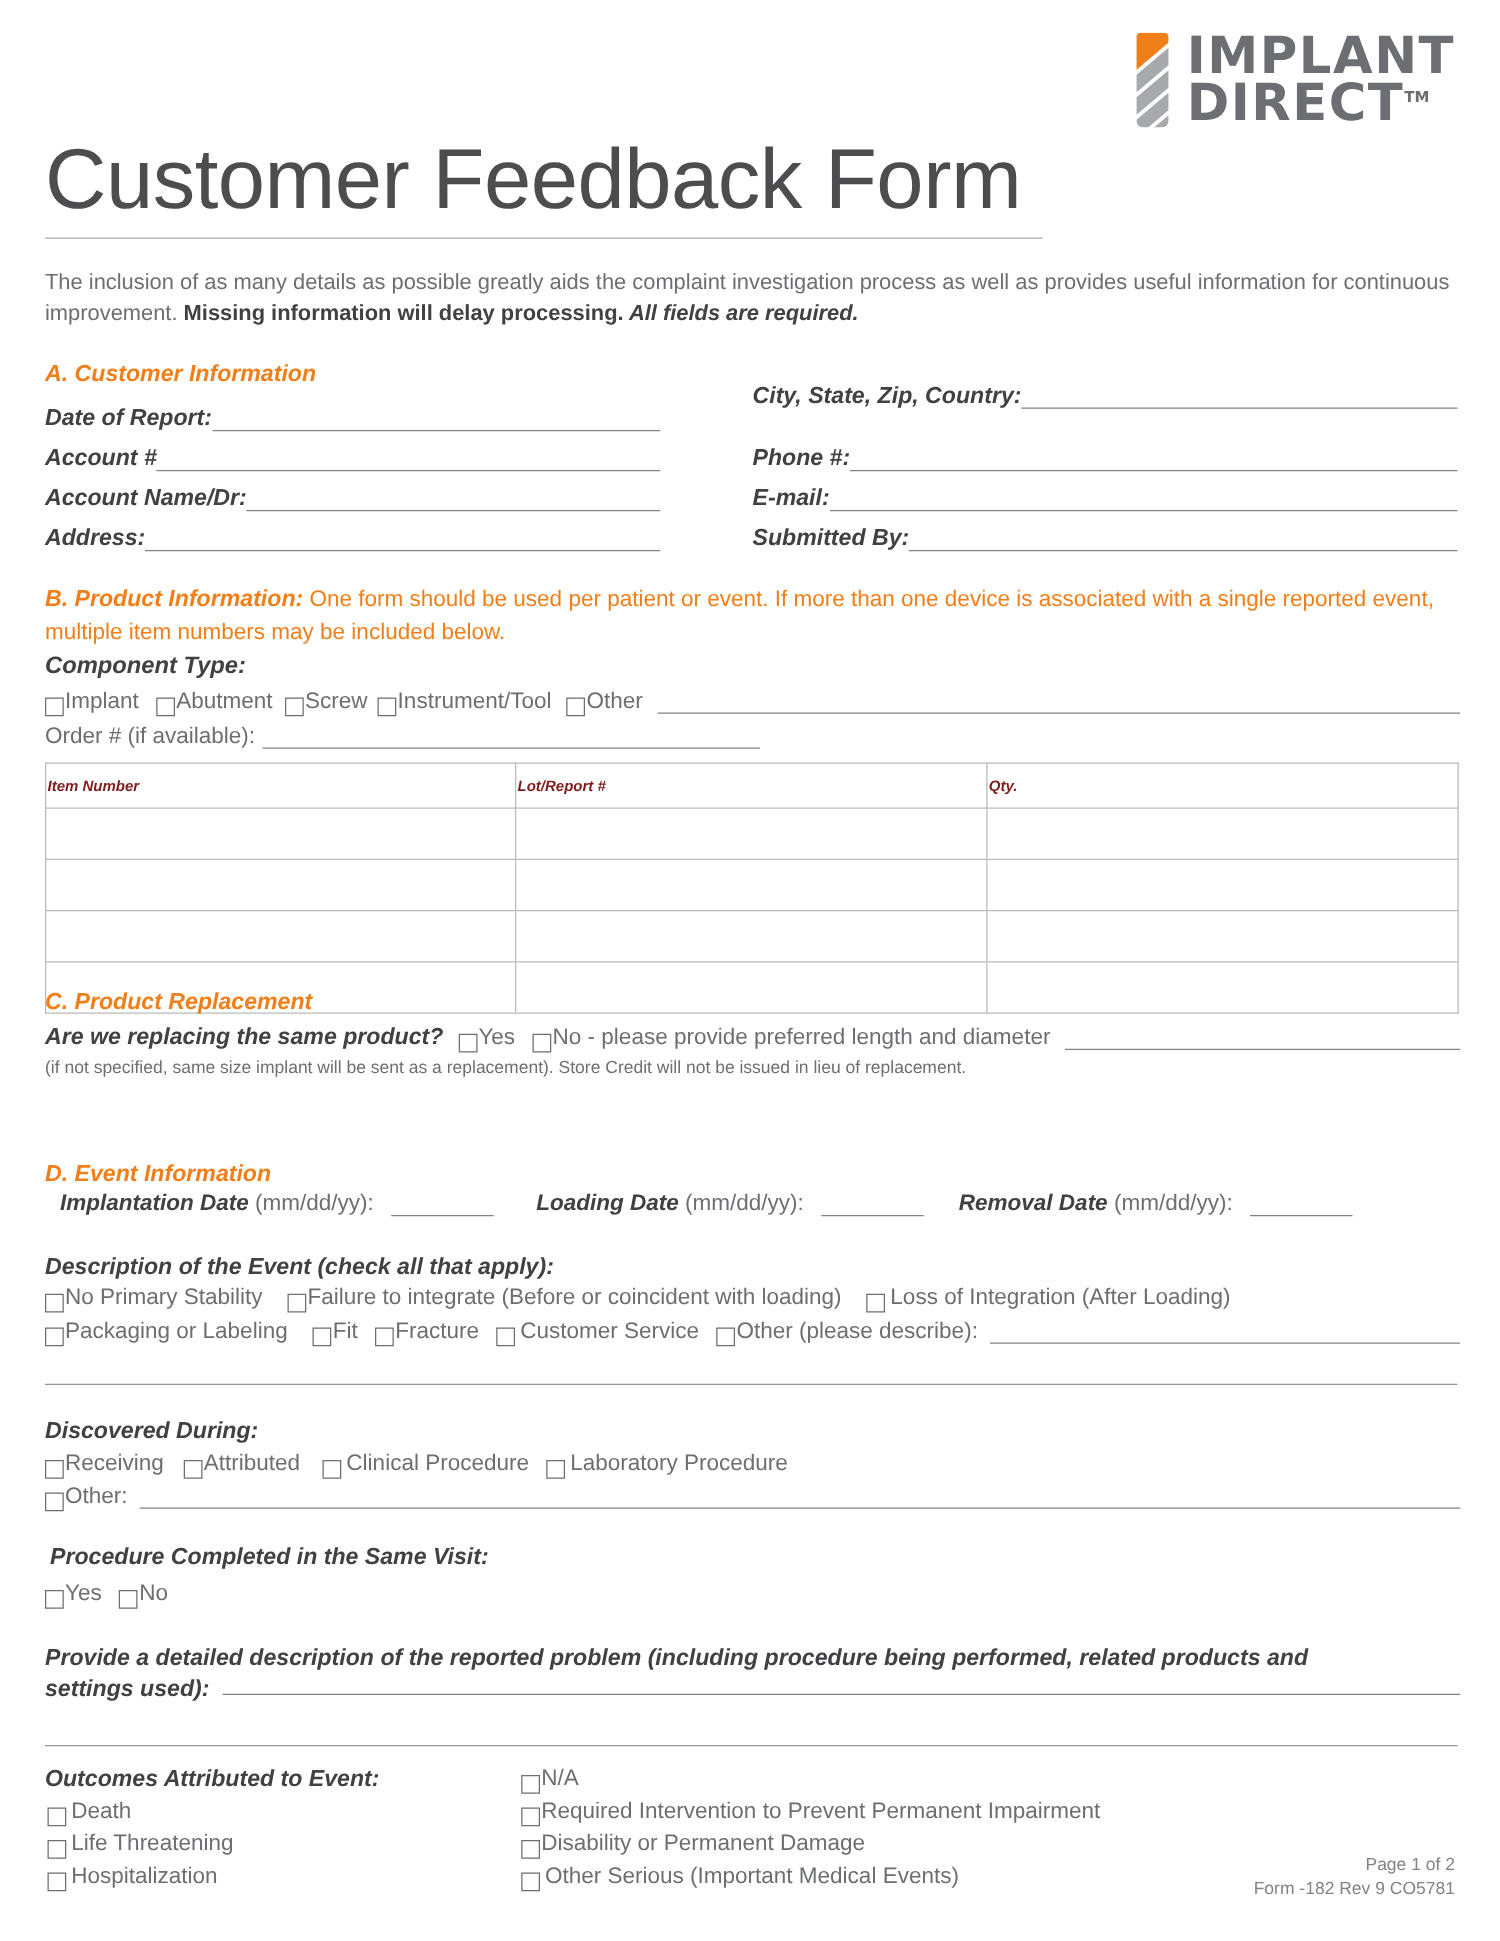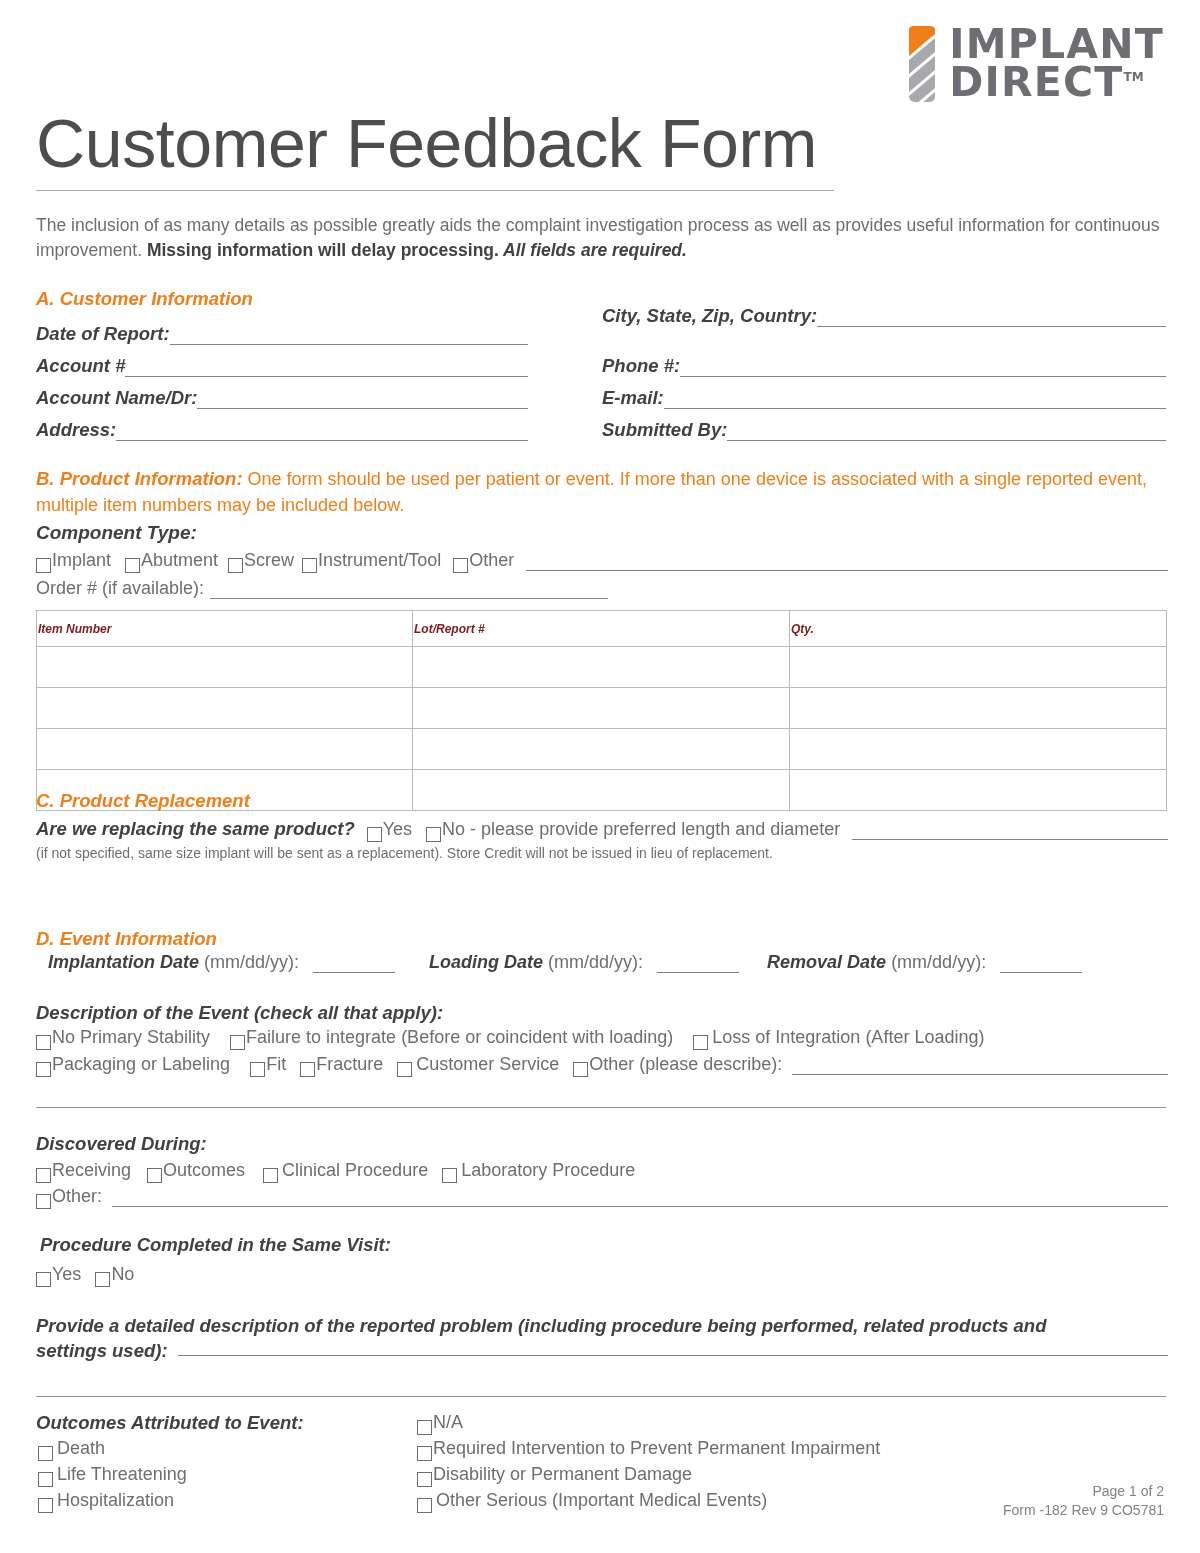--- a/index.html
+++ b/index.html
@@ -424,21 +424,21 @@
 
   <div class="abs flabel" style="top:1133px;left:36px;">Discovered During:</div>
 
   <div class="abs" style="top:1160px;left:36px;width:1132px;display:flex;align-items:flex-end;">
     <span class="cbitem" style="margin-right:16px;">
         <span class="cb"></span>
         <span class="lbl">Receiving</span>
       </span>
     <span class="cbitem" style="margin-right:18px;">
         <span class="cb"></span>
-        <span class="lbl">Outcomes</span>
+        <span class="lbl">Attributed</span>
       </span>
     <span class="cbitem" style="margin-right:14px;">
         <span class="cb"></span>
         <span class="lbl" style="margin-left:4px;">Clinical Procedure</span>
       </span>
     <span class="cbitem">
         <span class="cb"></span>
         <span class="lbl" style="margin-left:4px;">Laboratory Procedure</span>
       </span>
   </div>

